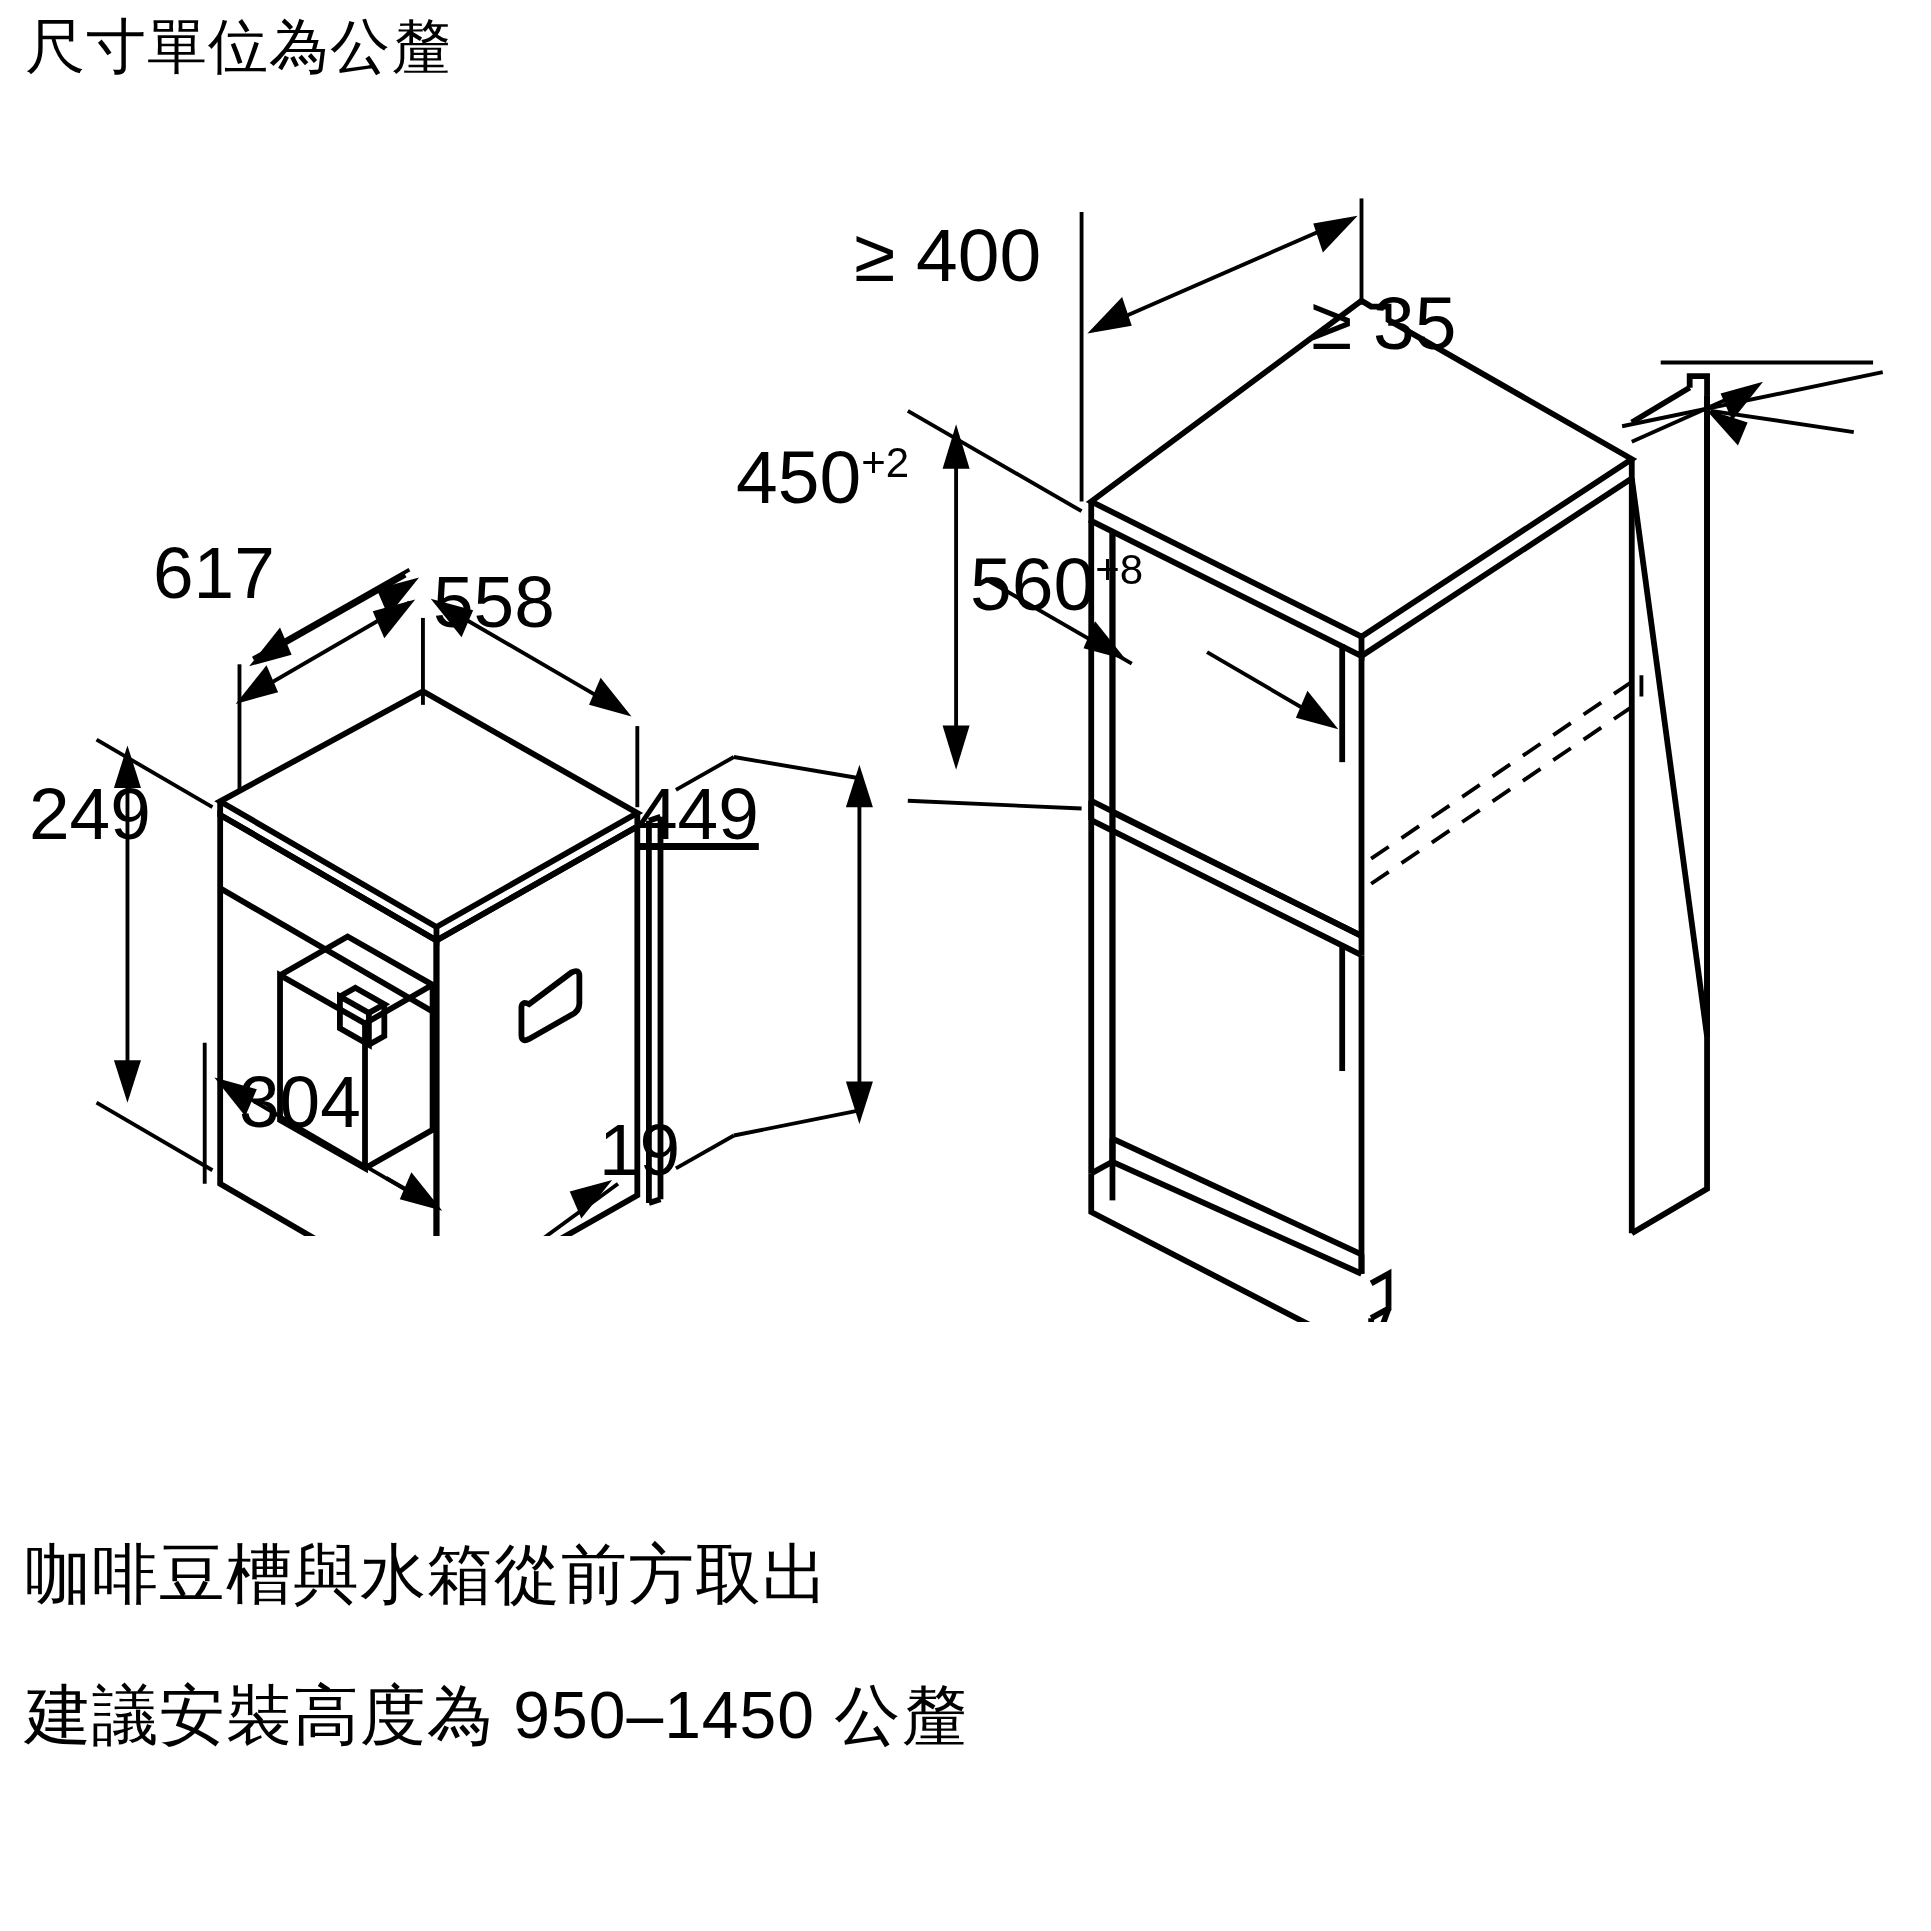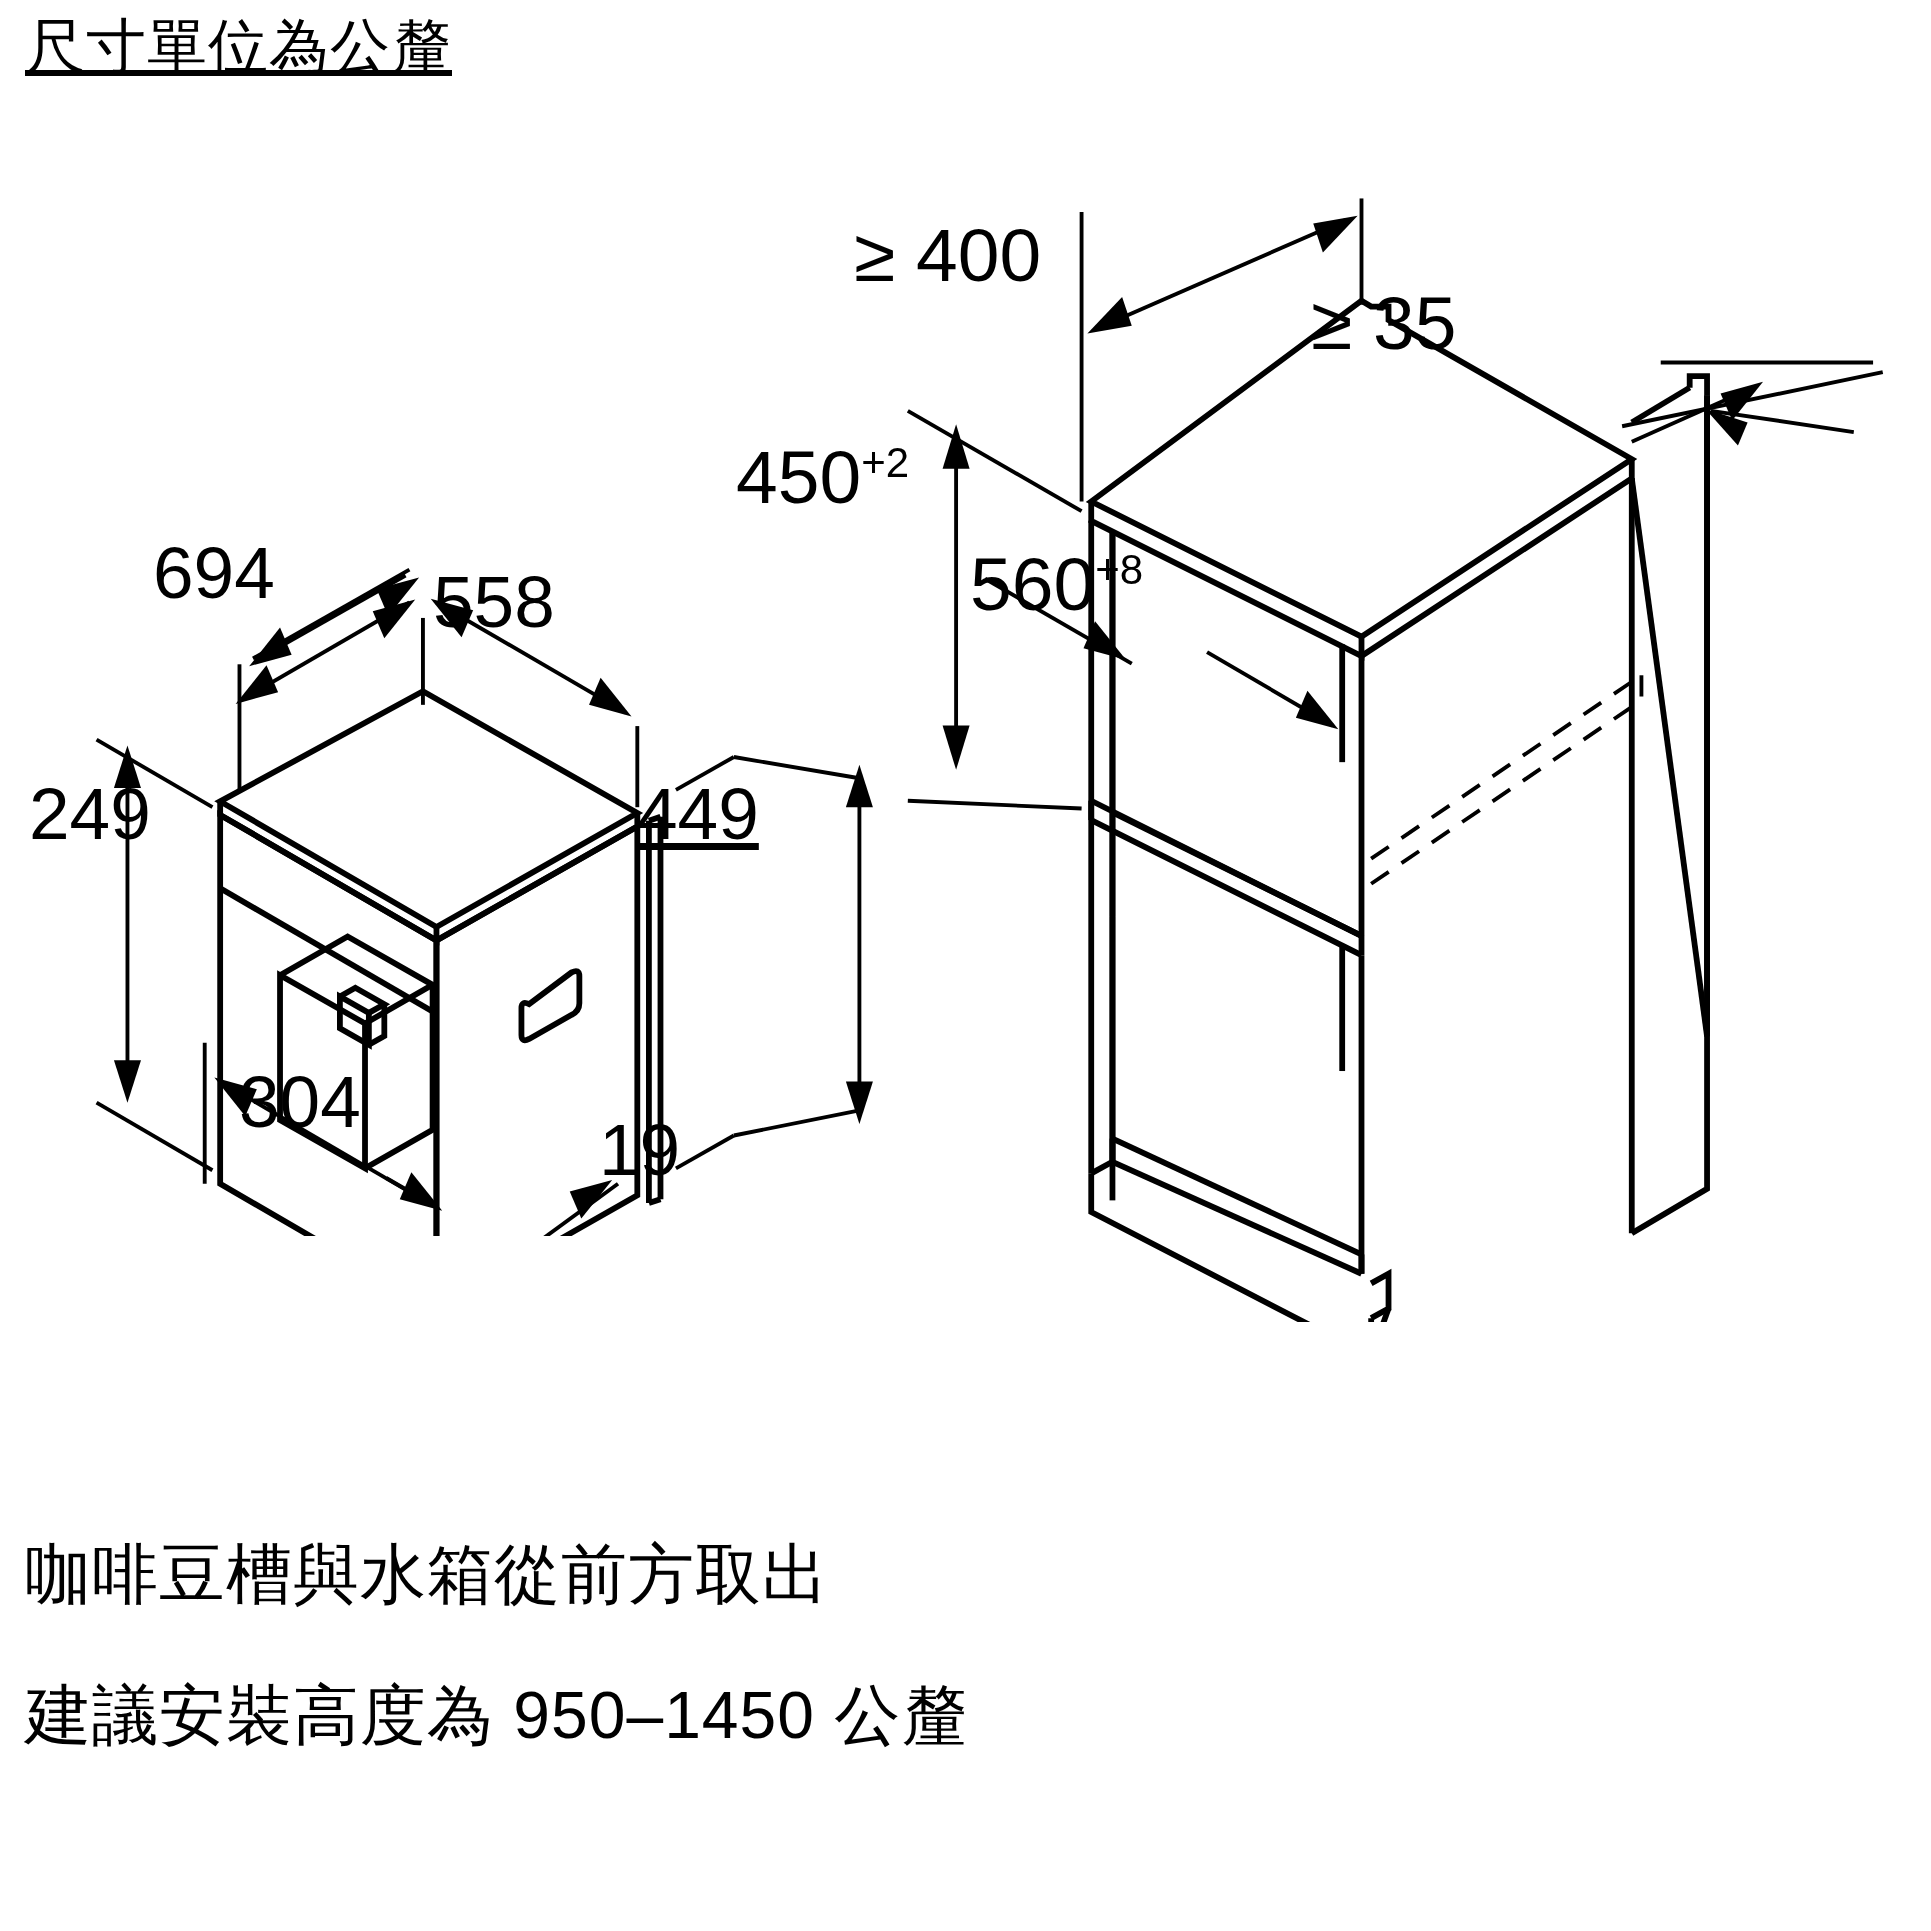--- a/index.html
+++ b/index.html
@@ -22,21 +22,20 @@
     height: 1931px;
   }
   .hdr {
     position: absolute;
     left: 25px;
     top: 17.4px;
     font-size: 60px;
     line-height: 1.0;
     letter-spacing: 1px;
     white-space: nowrap;
-    text-decoration: underline;
   }
   .note {
     position: absolute;
     left: 25px;
     font-size: 66px;
     line-height: 1.0;
     letter-spacing: 1px;
     white-space: nowrap;
   }
   .note-1 { top: 1541px; }
@@ -147,21 +146,21 @@
     </g>
 
     <text class="dimtxt" x="205" y="118" text-anchor="middle" visibility="hidden">377</text>
     <text class="dimtxt" x="645" y="150" text-anchor="middle" visibility="hidden">558</text>
     <text class="dimtxt" x="54" y="392" visibility="hidden">455</text>
     <text class="dimtxt" x="822" y="392" visibility="hidden">449</text>
     <text class="dimtxt" x="252" y="670" visibility="hidden">594</text>
     <text class="dimtxt" x="632" y="700" visibility="hidden">19</text>
   </svg>
 
-  <div style="position:absolute;left:153px;top:531px;font-size:73px;">694</div>
+  <div style="position:absolute;left:153px;top:531px;font-size:73px;">617</div>
   <div style="position:absolute;left:433px;top:560px;font-size:73px;">558</div>
   <div style="position:absolute;left:29px;top:772px;font-size:73px;">249</div>
   <div style="position:absolute;left:637px;top:772px;font-size:73px;text-decoration:underline;">449</div>
   <div style="position:absolute;left:239px;top:1060px;font-size:73px;">304</div>
   <div style="position:absolute;left:599px;top:1108px;font-size:73px;">19</div>
 
   <svg style="position:absolute;left:792px;top:183px;" width="1139" height="1139" viewBox="0 0 1180 1180">
 
     <g>
 

